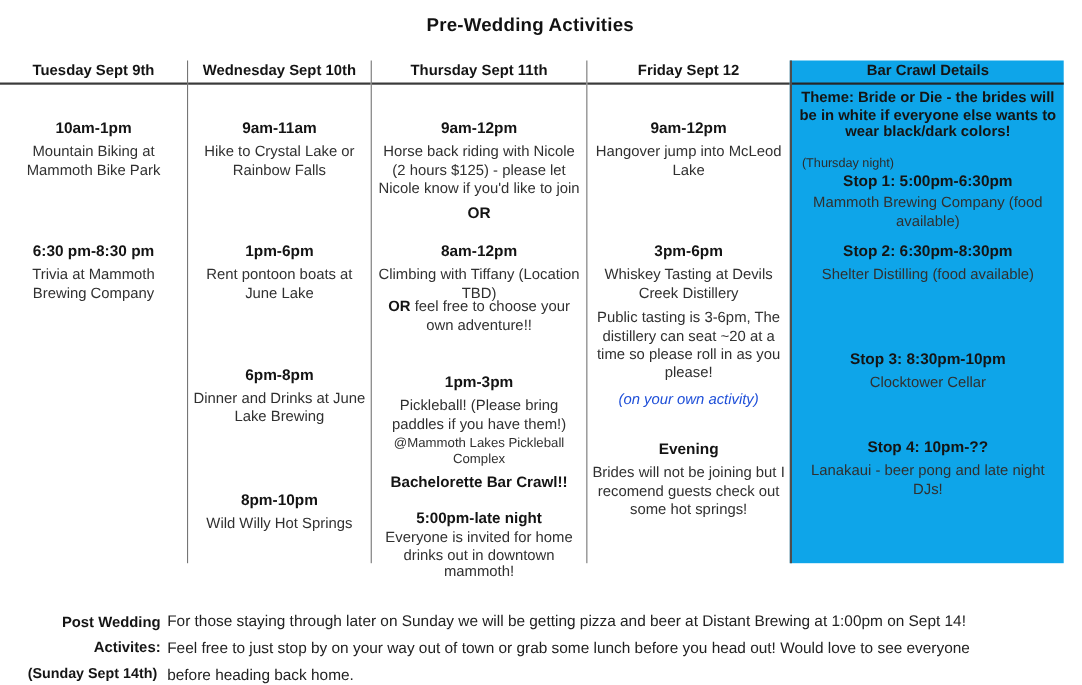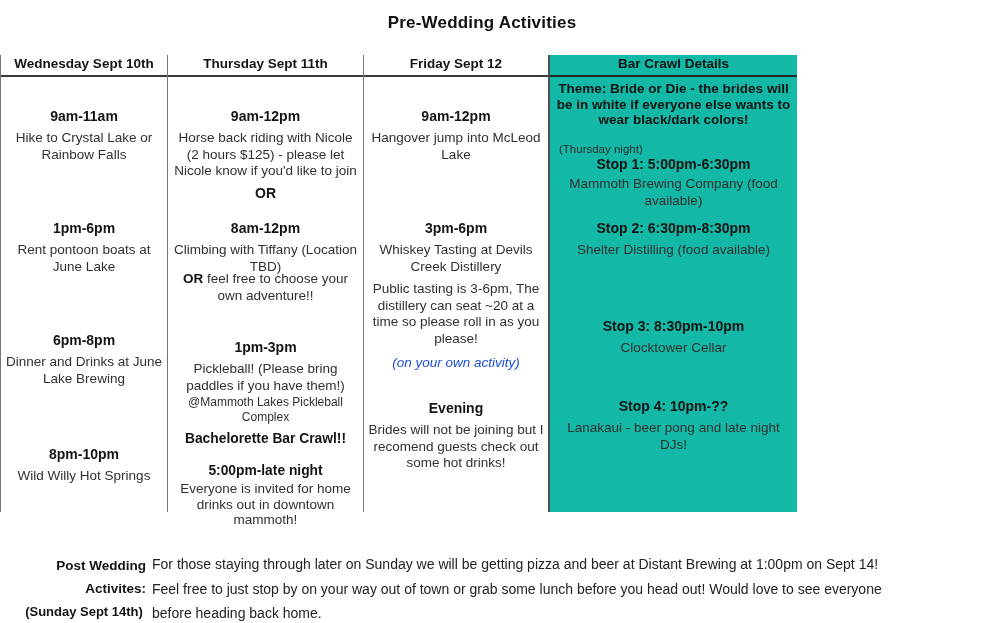--- a/index.html
+++ b/index.html
@@ -6,21 +6,21 @@
   .page{position:relative;width:984px;height:623px;background:#ffffff;
         font-family:"Liberation Sans",sans-serif;color:#222;overflow:hidden;}
   .title{position:absolute;top:13px;left:0;width:964px;text-align:center;
          font-size:17px;font-weight:bold;color:#121212;letter-spacing:.2px;}
   .board{position:absolute;top:55px;left:0;height:457px;display:flex;}
   .col{position:relative;height:457px;box-sizing:border-box;}
   .col-tue{width:170px;}
   .col-wed{width:167px;border-left:1px solid #757575;}
   .col-thu{width:196px;border-left:1px solid #757575;}
   .col-fri{width:185px;border-left:1px solid #757575;}
-  .col-bar{width:249px;border-left:2px solid #4e4e4e;background:#14b8a6;}
+  .col-bar{width:249px;border-left:2px solid #4e4e4e;background:#0ea5e9;}
   .col-header{height:19px;border-bottom:2px solid #3a3a3a;text-align:center;
               font-weight:bold;font-size:13.5px;color:#141414;padding-top:1px;}
   .col-bar .col-header{border-bottom:2px solid #262626;}
   .blk{position:absolute;left:4px;right:4px;text-align:center;}
   .time{font-weight:bold;font-size:14px;color:#141414;margin-bottom:5px;line-height:17px;}
   .body{font-size:13.5px;line-height:16.5px;color:#303030;}
   .or{font-weight:bold;font-size:14px;color:#141414;}
   .orb{font-weight:bold;color:#141414;}
   .small{font-size:12px;line-height:14.5px;color:#303030;}
   .ital{font-style:italic;font-size:13.5px;color:#1d4ed8;margin-top:8px;}
@@ -35,20 +35,31 @@
 </style>
 </head>
 <body>
 
 <div class="page">
 
   <div class="title">Pre-Wedding Activities</div>
 
   <div class="board">
 
+    <div class="col col-tue">
+      <div class="col-header">Tuesday Sept 9th</div>
+      <div class="blk" style="top:53px">
+        <div class="time">10am-1pm</div>
+        <div class="body">Mountain Biking at Mammoth Bike Park</div>
+      </div>
+      <div class="blk" style="top:165px">
+        <div class="time">6:30 pm-8:30 pm</div>
+        <div class="body">Trivia at Mammoth Brewing Company</div>
+      </div>
+    </div>
 
     <div class="col col-wed">
       <div class="col-header">Wednesday Sept 10th</div>
       <div class="blk" style="top:53px">
         <div class="time">9am-11am</div>
         <div class="body">Hike to Crystal Lake or Rainbow Falls</div>
       </div>
       <div class="blk" style="top:165px">
         <div class="time">1pm-6pm</div>
         <div class="body">Rent pontoon boats at June Lake</div>
@@ -97,21 +108,21 @@
         <div class="body">Hangover jump into McLeod Lake</div>
       </div>
       <div class="blk" style="top:165px">
         <div class="time">3pm-6pm</div>
         <div class="body" style="margin-bottom:6px">Whiskey Tasting at Devils Creek Distillery</div>
         <div class="body">Public tasting is 3-6pm, The distillery can seat ~20 at a time so please roll in as you please!</div>
         <div class="ital">(on your own activity)</div>
       </div>
       <div class="blk" style="top:345px">
         <div class="time">Evening</div>
-        <div class="body">Brides will not be joining but I recomend guests check out some hot drinks!</div>
+        <div class="body">Brides will not be joining but I recomend guests check out some hot springs!</div>
       </div>
     </div>
 
     <div class="col col-bar">
       <div class="col-header">Bar Crawl Details</div>
       <div class="blk theme" style="top:26px;left:3px;right:3px">Theme: Bride or Die - the brides will be in white if everyone else wants to wear black/dark colors!</div>
       <div class="blk" style="top:88px">
         <div class="nightnote">(Thursday night)</div>
         <div class="time" style="margin-bottom:3px">Stop 1: 5:00pm-6:30pm</div>
         <div class="body">Mammoth Brewing Company (food available)</div>

